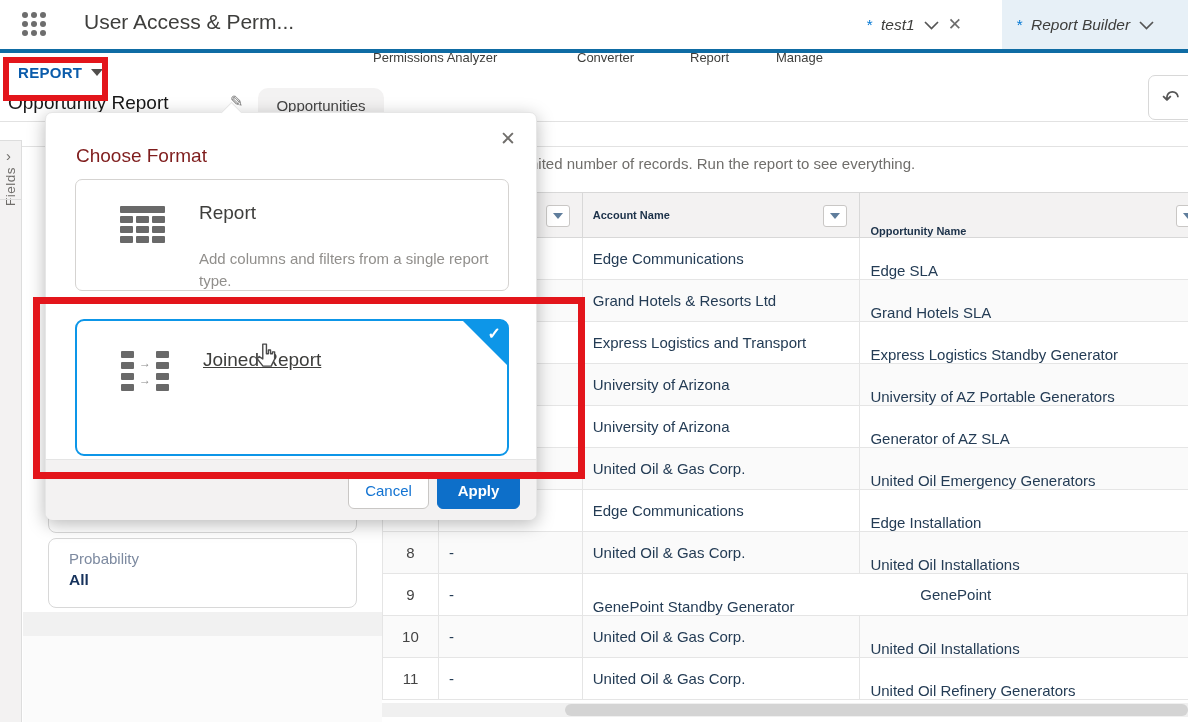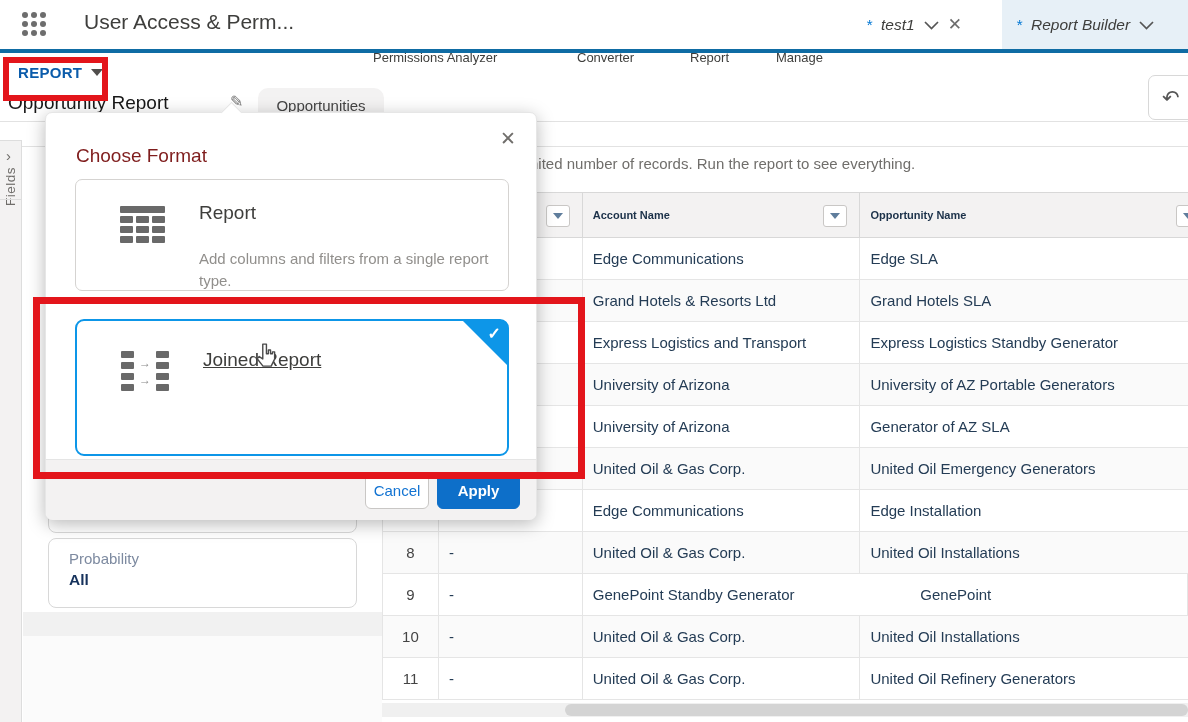--- a/index.html
+++ b/index.html
@@ -42,21 +42,21 @@
   
   .tbl { position:absolute; left:382px; top:192px; width:806px; }
   .tbl-head { display:flex; height:46px; background:#f3f2f2; border-top:1px solid #d8d8d8; border-bottom:1px solid #d8d8d8; border-left:1px solid #d8d8d8; }
   .th { position:relative; display:flex; align-items:center; border-right:1px solid #d8d8d8; font-weight:bold; font-size:11px; color:#1b3149; padding-left:10px; }
   .th .dd { position:absolute; right:12px; top:12px; width:24px; height:22px; background:#fff; border:1px solid #c9c7c5; border-radius:3px; display:flex; align-items:center; justify-content:center; cursor:pointer; }
   .dd .tri { width:0; height:0; border-left:5px solid transparent; border-right:5px solid transparent; border-top:6px solid #5f7d9c; }
   .tr { display:flex; height:42px; border-bottom:1px solid #e5e5e5; border-left:1px solid #e5e5e5; background:#fff; }
   .tr:nth-child(even) { background:#fafafa; }
   .td { display:flex; align-items:center; border-right:1px solid #e5e5e5; font-size:15px; color:#243c55; padding-left:10px; white-space:nowrap; overflow:hidden; }
   .td.num { justify-content:center; padding-left:0; color:#444; }
-  .c0 { width:56px; } .c1 { width:144px; } .c2 { width:278px; } .c3 { width:328px; border-right:none; }
+  .c0 { width:56px; } .c1 { width:144px; } .c2 { width:278px; } .c3 { width:328px; border-right:none;align-items:flex-end; }
   .hscroll-track { position:absolute; left:382px; top:703px; width:806px; height:14px; background:#f0f0f0; }
   .hscroll-thumb { position:absolute; left:183px; top:1px; width:623px; height:12px; background:#d4d4d4; border-radius:6px; cursor:grab; }
 
   
   .card-sliver { position:absolute; left:48px; top:470px; width:309px; height:63px; background:#fff; border:1px solid #d8d8d8; border-radius:8px; }
   .prob-card { position:absolute; left:48px; top:538px; width:309px; height:70px; background:#fff; border:1px solid #d8d8d8; border-radius:8px; padding:11px 0 0 20px; cursor:pointer; }
   .prob-card .flabel { font-size:15px; color:#7d8aa0; }
   .prob-card .fvalue { font-size:15.5px; color:#16325c; font-weight:bold; margin-top:4px; }
   .gray-band { position:absolute; left:23px; top:612px; width:359px; height:24px; background:#f1f1f1; }
   .panel-bottom { position:absolute; left:23px; top:636px; width:359px; height:86px; background:#fbfbfb; }
@@ -69,21 +69,21 @@
   .opt-card { position:absolute; left:29px; width:434px; background:#fff; border:1px solid #d5d3d1; border-radius:7px; display:flex; align-items:flex-start; padding:22px 18px 0 44px; gap:34px; cursor:pointer; }
   .opt-card.c-report { top:66px; height:112px; }
   .opt-card.c-joined { top:206px; height:137px; border:2px solid #0d96e8; border-radius:9px; padding-top:28px; }
   .opt-title { font-size:19px; color:#3e3e3c; }
   .opt-title.u { text-decoration:underline; }
   .opt-desc { font-size:15px; color:#918f8c; line-height:1.45; margin-top:24px; max-width:305px; }
   .corner { position:absolute; top:-1px; right:-1px; width:0; height:0; border-top:46px solid #0d96e8; border-left:46px solid transparent; border-radius:0 7px 0 0; }
   .corner-check { position:absolute; top:3px; right:6px; color:#fff; font-size:16px; font-weight:bold; }
   .modal-footer { position:absolute; left:0; top:346px; width:490px; height:61px; background:#f3f2f2; border-top:1px solid #e5e5e5; border-radius:0 0 7px 7px; display:flex; justify-content:flex-end; align-items:center; gap:8px; padding-right:16px; }
   .btn { height:37px; border-radius:6px; font-size:15px; font-family:"Liberation Sans",sans-serif; cursor:pointer; }
-  .btn-cancel { width:64px; background:#fff; border:1px solid #c9c7c5; color:#1273d2; }
+  .btn-cancel { width:81px; background:#fff; border:1px solid #c9c7c5; color:#1273d2; }
   .btn-apply { width:83px; background:#0d6fc9; border:1px solid #0d6fc9; color:#fff; font-weight:bold; }
 
   
   .icon-report { width:46px; display:flex; flex-direction:column; gap:3px; margin-top:4px; }
   .icon-report .bar { height:7px; background:#696969; border-radius:1px; }
   .icon-report .row { display:flex; gap:3px; }
   .icon-report .cell { width:13px; height:7px; background:#696969; border-radius:1px; }
   .icon-joined { display:flex; gap:5px; margin-top:2px; }
   .icon-joined .col { display:flex; flex-direction:column; gap:4px; }
   .icon-joined .b { width:13px; height:7px; background:#696969; border-radius:1px; }

